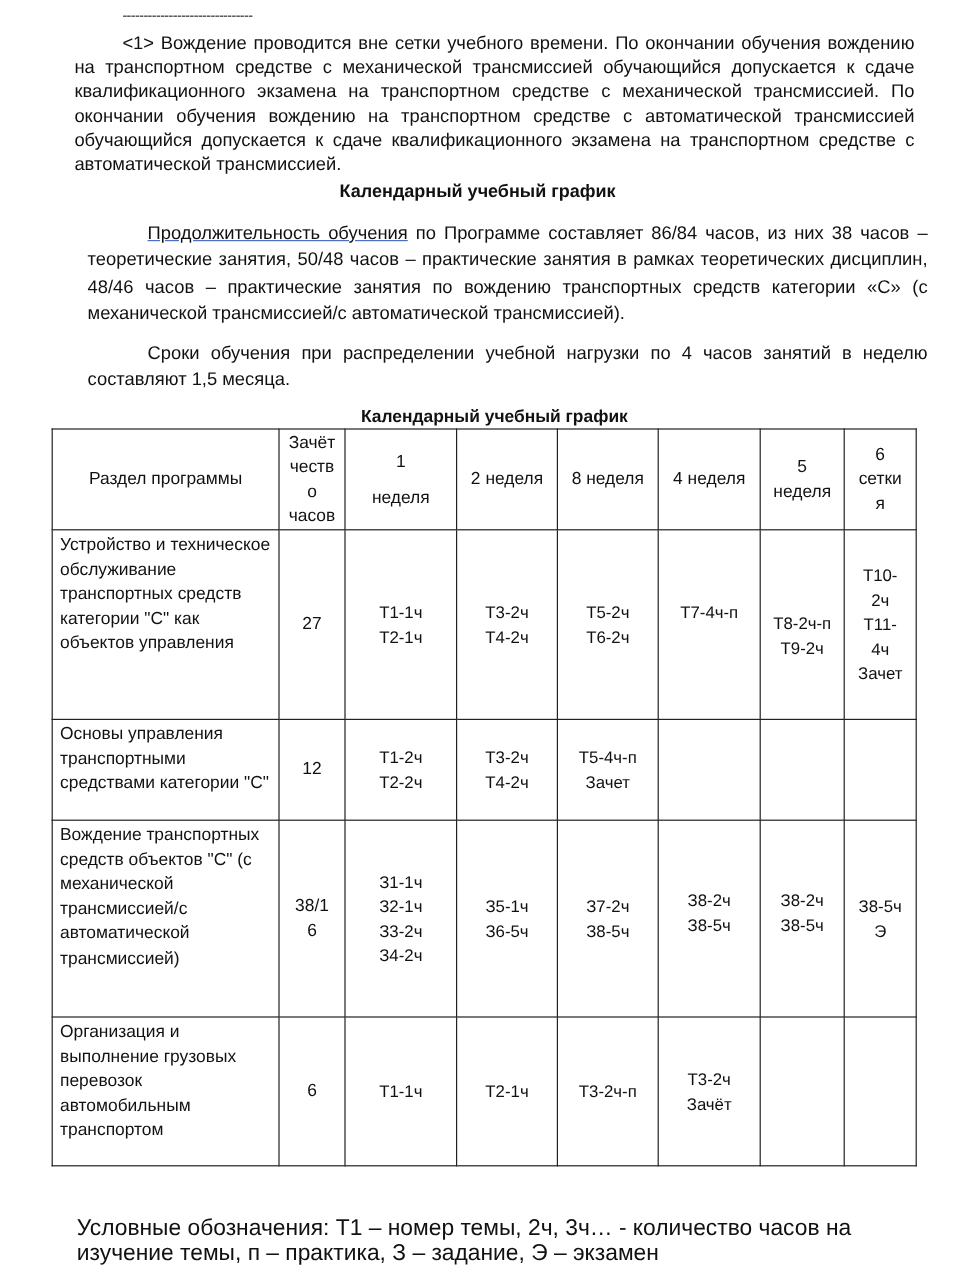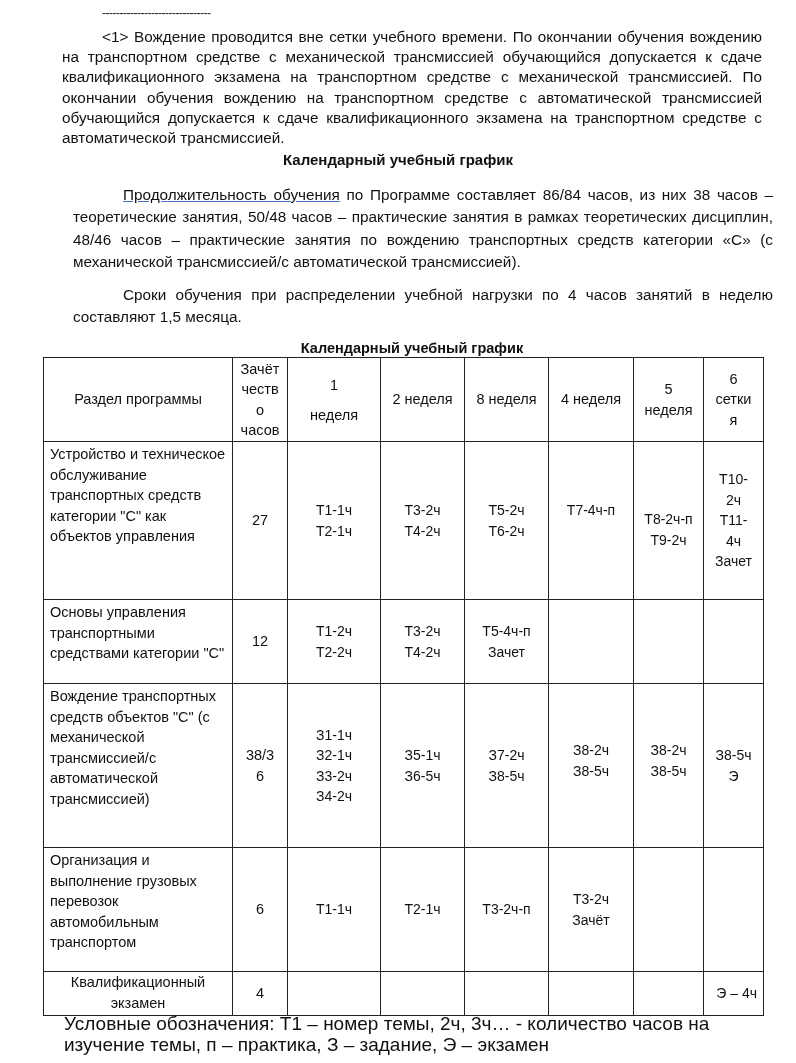--- a/index.html
+++ b/index.html
@@ -139,21 +139,21 @@
             <span>Зачет</span>
           </td>
       <td></td>
       <td></td>
       <td></td>
     </tr>
 
     <tr style="height:164px">
       <td class="sec" style="padding-bottom:22px">Вождение транспортных средств объектов "С" (с механической трансмиссией/с автоматической трансмиссией)</td>
       <td class="cell-lines">
-            <span>38/3</span>
+            <span>38/1</span>
             <span>6</span>
           </td>
       <td class="b cell-lines">
             <span>З1-1ч</span>
             <span>З2-1ч</span>
             <span>З3-2ч</span>
             <span>З4-2ч</span>
           </td>
       <td class="b cell-lines">
             <span>З5-1ч</span>
@@ -190,27 +190,17 @@
             <span>Т3-2ч-п</span>
           </td>
       <td class="b cell-lines">
             <span>Т3-2ч</span>
             <span>Зачёт</span>
           </td>
       <td></td>
       <td></td>
     </tr>
 
-    <tr style="height:44px">
-      <td class="sec center" style="padding:0 20px">Квалификационный экзамен</td>
-      <td>4</td>
-      <td></td>
-      <td></td>
-      <td></td>
-      <td></td>
-      <td></td>
-      <td class="b" style="text-align:right;padding-right:6px">Э – 4ч</td>
-    </tr>
   </tbody>
     </table>
 
   <div style="position:absolute; left:64px; top:1013px; width:700px; font-size:19px; line-height:21px;">Условные обозначения: Т1 – номер темы, 2ч, 3ч… - количество часов на изучение темы, п – практика, З – задание, Э – экзамен</div>
 </div>
 
 </body></html>

